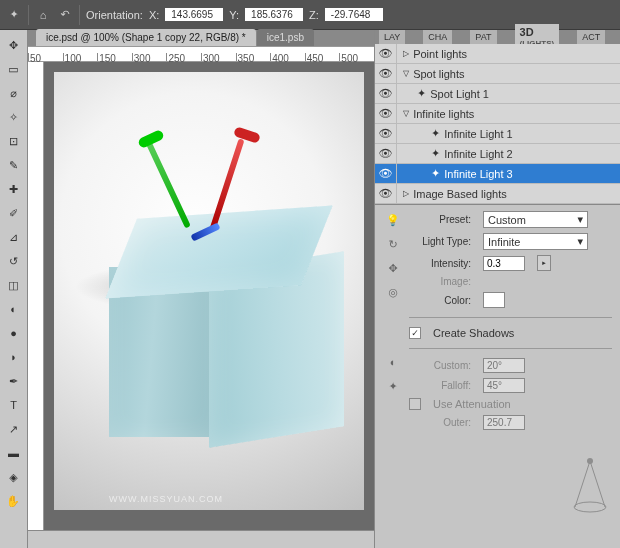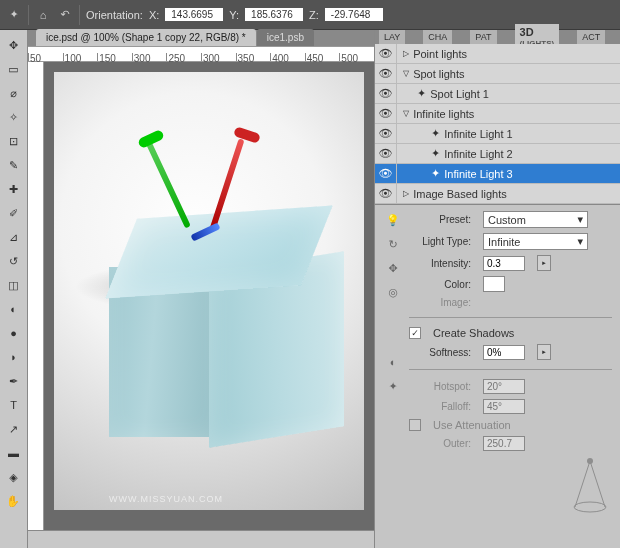--- a/index.html
+++ b/index.html
@@ -238,39 +238,34 @@
               <span>Infinite</span>
               <span>▾</span>
             </div>
         </div>
         <div class="field">
           <span class="field-label">Intensity:</span>
           <input class="num" value="0.3" style="">
           <div class="slider-btn">▸</div>
         </div>
         <div class="field">
+          <span class="field-label dim">Image:</span>
+        </div>
+        <div class="field">
           <span class="field-label">Color:</span>
           <div class="swatch"></div>
         </div>
-        <div class="field">
-          <span class="field-label dim">Image:</span>
-        </div>
         <hr class="sep-h">
         <div class="field">
           <span class="check">✓</span>
           <span>Create Shadows</span>
         </div>
-        <div class="field">
-          <span class="field-label">Softness:</span>
-          <input class="num" value="0%" style="">
-          <div class="slider-btn">▸</div>
-        </div>
         <hr class="sep-h">
         <div class="field">
-          <span class="field-label dim">Hotspot:</span>
+          <span class="field-label dim">Custom:</span>
           <input class="num dim" value="20°" style="">
         </div>
         <div class="field">
           <span class="field-label dim">Falloff:</span>
           <input class="num dim" value="45°" style="">
         </div>
         <div class="field">
           <span class="check" style="background:#ccc"></span>
           <span style="color:#888">Use Attenuation</span>
         </div>

